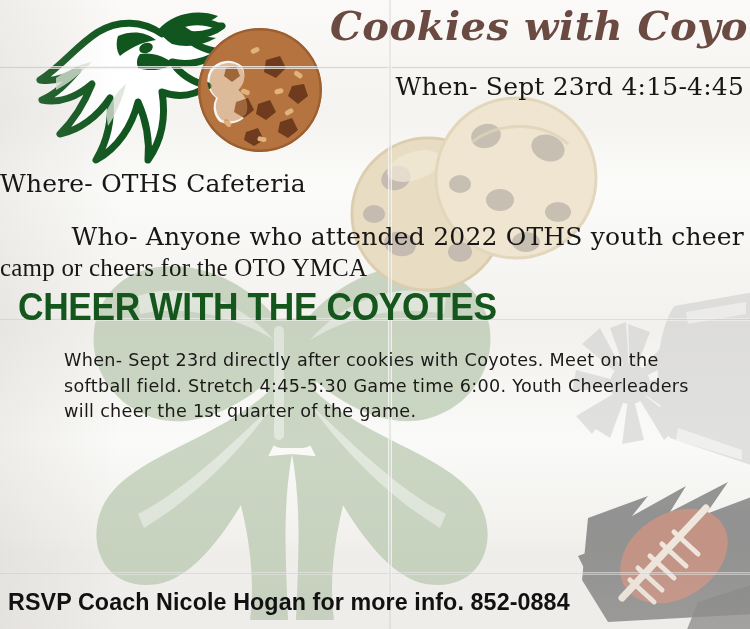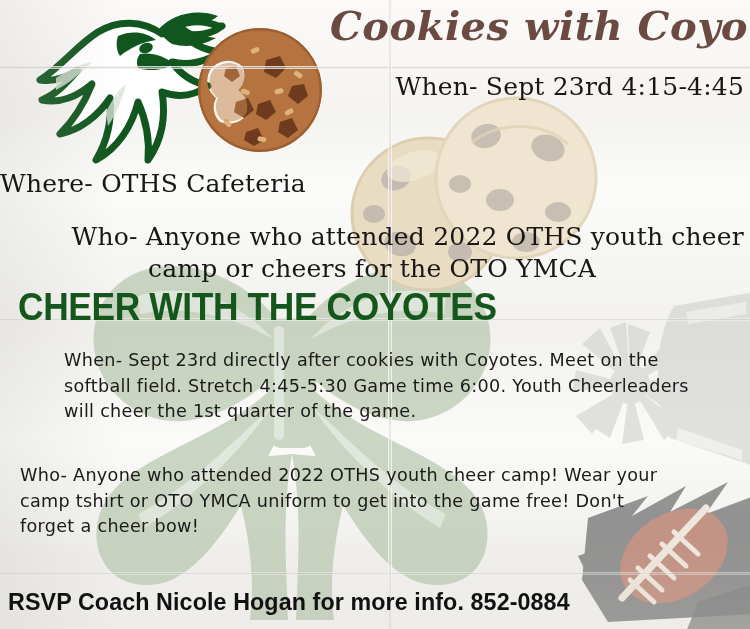--- a/index.html
+++ b/index.html
@@ -44,21 +44,21 @@
     font-family:"DejaVu Serif",serif;
     color:#191716;
     font-size:25px;
     letter-spacing:.2px;
     white-space:nowrap;
   }
   #when-top{left:0;top:72px;width:744px;text-align:right;}
   #where1{left:0;top:135px;width:744px;text-align:left;margin-top:34px;}
   #where2{left:0;top:167px;width:744px;text-align:right;}
   #who1{left:0;top:222px;width:744px;text-align:right;}
-  #who2{left:0;top:254px;width:744px;text-align:center;}
+  #who2{left:0;top:254px;width:744px;text-align:left;font-family:Liberation Serif, serif;}
 
   #headline{
     position:absolute;left:18px;top:286px;
     font-family:"Liberation Sans Narrow","Liberation Sans",sans-serif;
     font-weight:700;
     font-size:38px;
     letter-spacing:-.4px;
     color:#14561c;
     transform:scaleX(.93);transform-origin:left center;
     white-space:nowrap;
@@ -245,17 +245,16 @@
   <div id="title">Cookies with Coyotes</div>
 
   <div class="serif-line" id="when-top">When- Sept 23rd 4:15-4:45</div>
   <div class="serif-line" id="where1">Where- OTHS Cafeteria</div>
   <div class="serif-line" id="who1">Who- Anyone who attended 2022 OTHS youth cheer</div>
   <div class="serif-line" id="who2">camp or cheers for the OTO YMCA</div>
 
   <div id="headline">CHEER WITH THE COYOTES</div>
 
   <div class="body-block" id="para1">When- Sept 23rd directly after cookies with Coyotes. Meet on the softball field. Stretch 4:45-5:30 Game time 6:00. Youth Cheerleaders will cheer the 1st quarter of the game.</div>
-  <div class="body-block" id="para2">Who- Anyone who attended 2022 OTHS youth cheer camp! Wear your camp tshirt or OTO YMCA uniform to get into the game free! Don't forget a cheer bow!</div>
 
   <div id="footer">RSVP Coach Nicole Hogan for more info. 852-0884</div>
 
 </div>
 
 </body></html>

